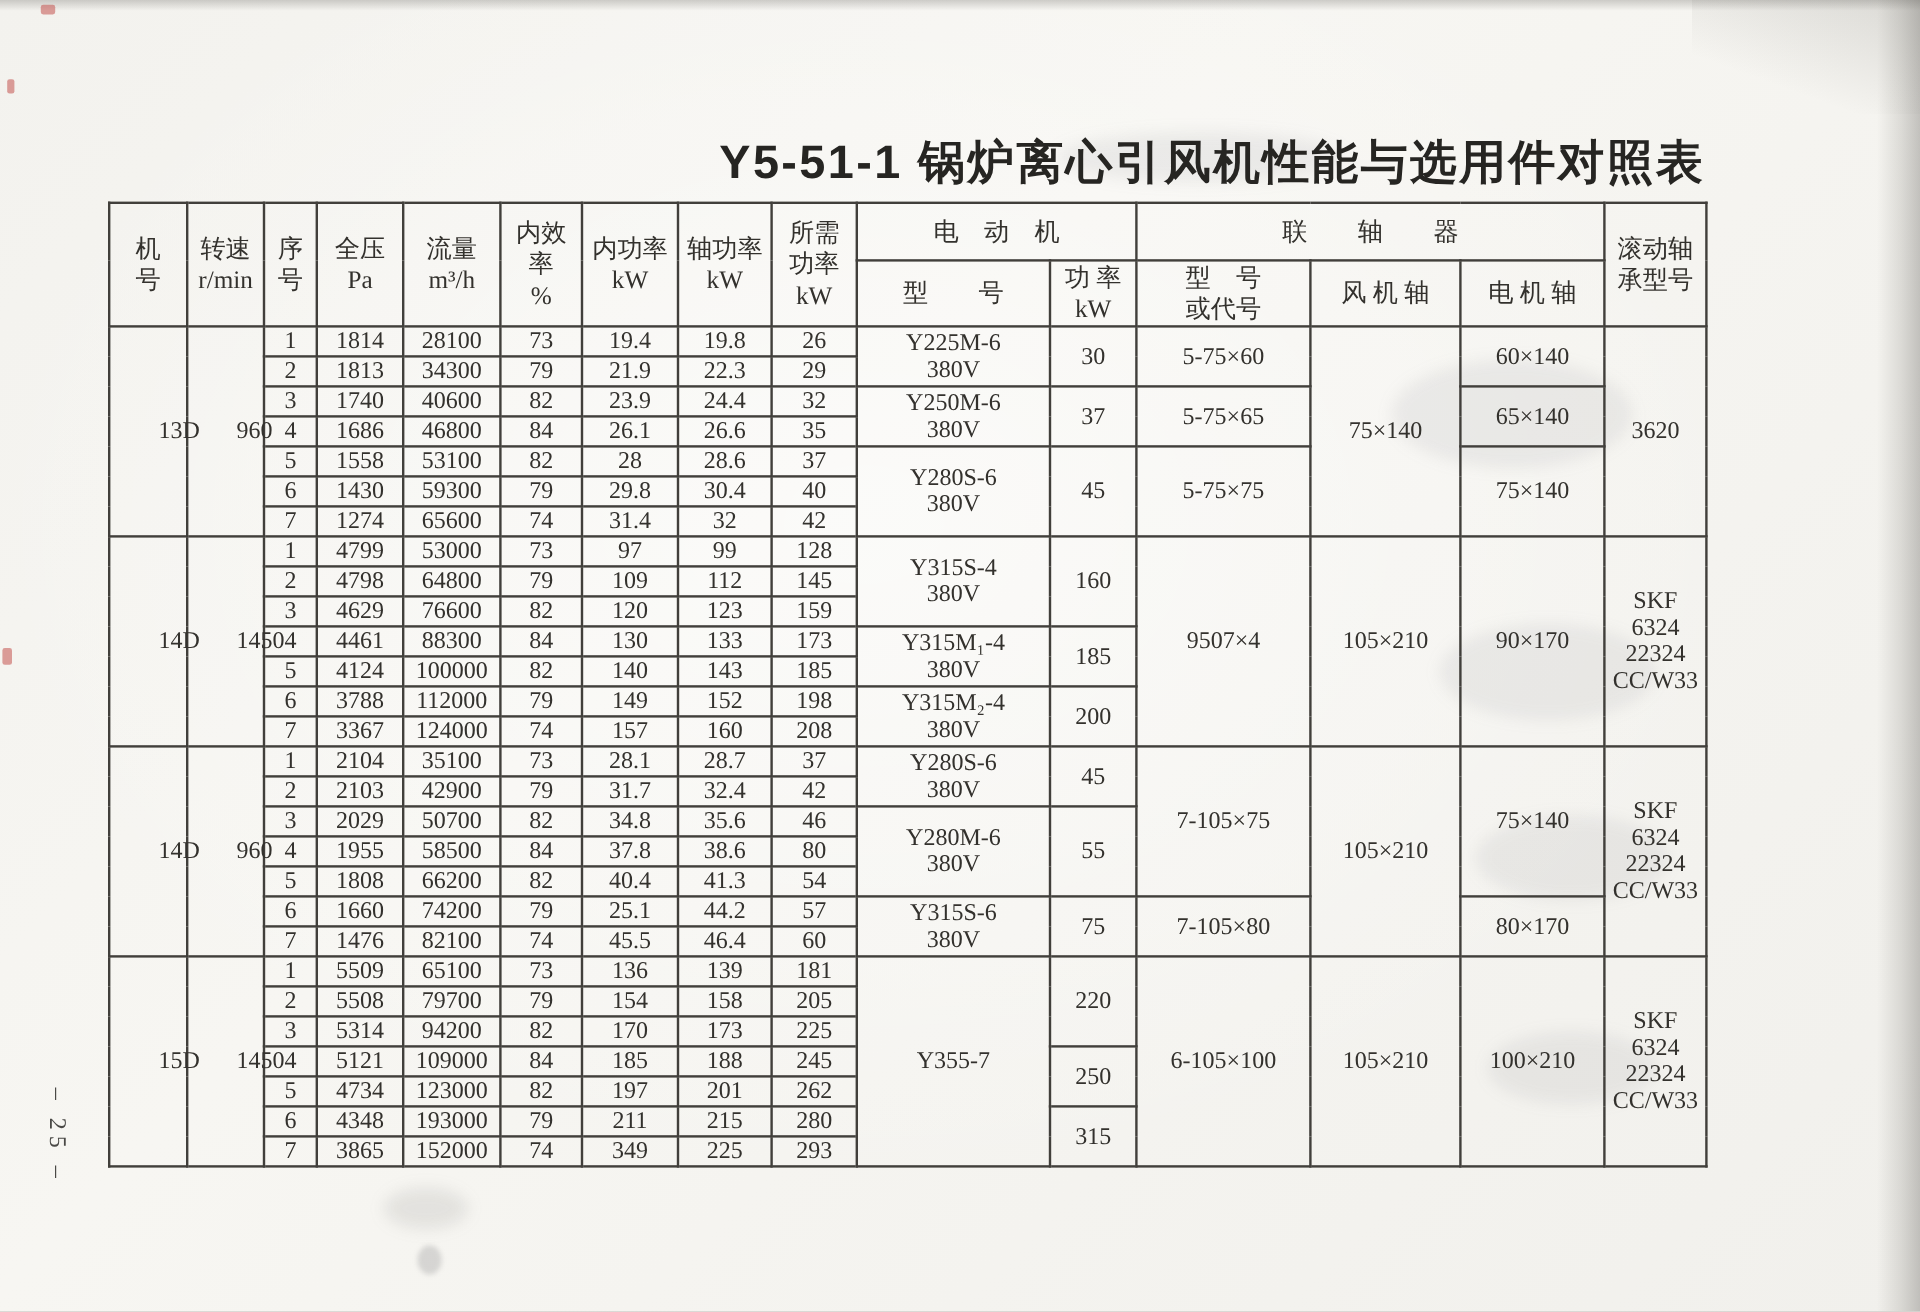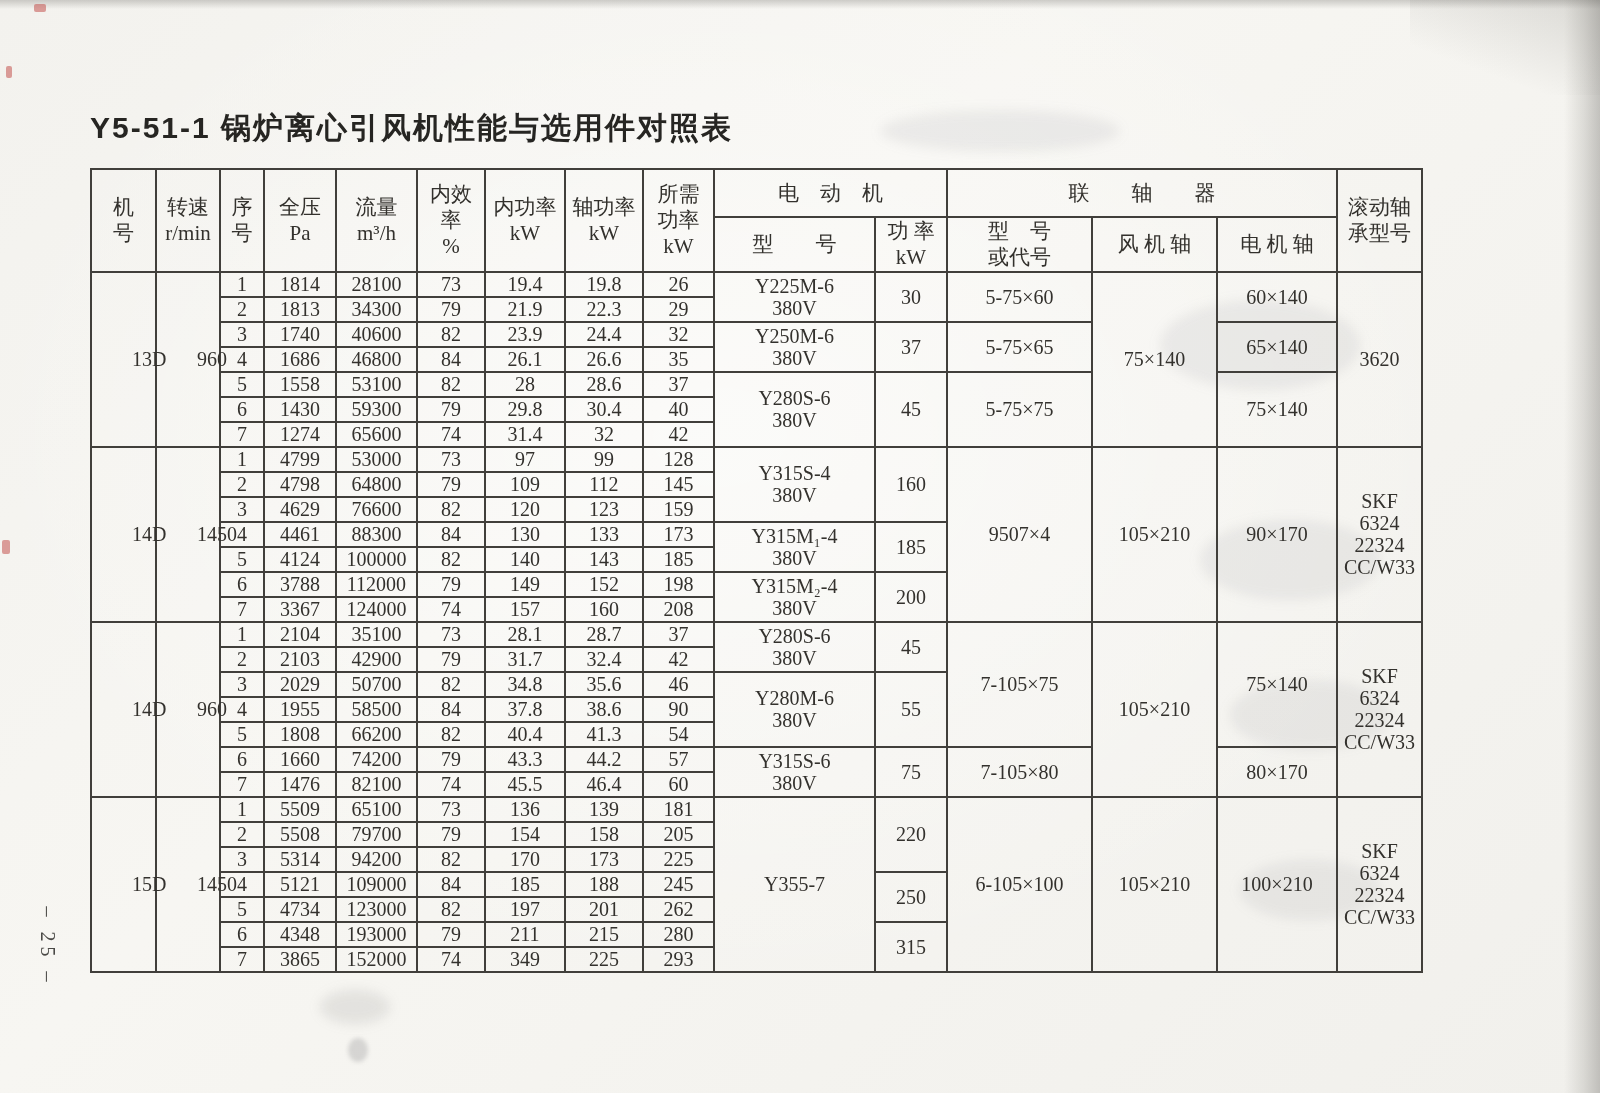--- a/index.html
+++ b/index.html
@@ -37,23 +37,23 @@
   .red-mark { position:absolute; background:#c2524e; opacity:0.55; border-radius:2px; }
 
   .page-number {
     position:absolute; left:2px; top:935px; width:90px;
     text-align:center; font-size:20px; letter-spacing:5px; color:#4a4946;
     transform:rotate(90deg);
   }
 
   .title {
     position:absolute; left:90px; top:108px; width:1331px;
-    text-align:left;
+    text-align:right;
     font-family:"Liberation Sans","DejaVu Sans",sans-serif;
-    font-weight:bold; font-size:30px; letter-spacing:2px; color:#262522;
+    font-weight:bold; font-size:39px; letter-spacing:2px; color:#262522;
   }
 
   table.perf {
     position:absolute; left:90px; top:168px;
     width:1331px; table-layout:fixed;
     border-collapse:collapse;
   }
   table.perf th, table.perf td {
     border:2px solid #413f3b;
     text-align:center; vertical-align:middle;
@@ -357,37 +357,37 @@
 380V</td>
           <td rowspan="3" class="span-cell">55</td>
         </tr>
         <tr>
           <td>4</td>
           <td>1955</td>
           <td>58500</td>
           <td>84</td>
           <td>37.8</td>
           <td>38.6</td>
-          <td>90</td>
+          <td>80</td>
         </tr>
         <tr>
           <td>5</td>
           <td>1808</td>
           <td>66200</td>
           <td>82</td>
           <td>40.4</td>
           <td>41.3</td>
           <td>54</td>
         </tr>
         <tr>
           <td>6</td>
           <td>1660</td>
           <td>74200</td>
           <td>79</td>
-          <td>43.3</td>
+          <td>25.1</td>
           <td>44.2</td>
           <td>57</td>
           <td rowspan="2" class="span-cell">Y315S-6
 380V</td>
           <td rowspan="2" class="span-cell">75</td>
           <td rowspan="2" class="span-cell">7-105×80</td>
           <td rowspan="2" class="span-cell">80×170</td>
         </tr>
         <tr>
           <td>7</td>

